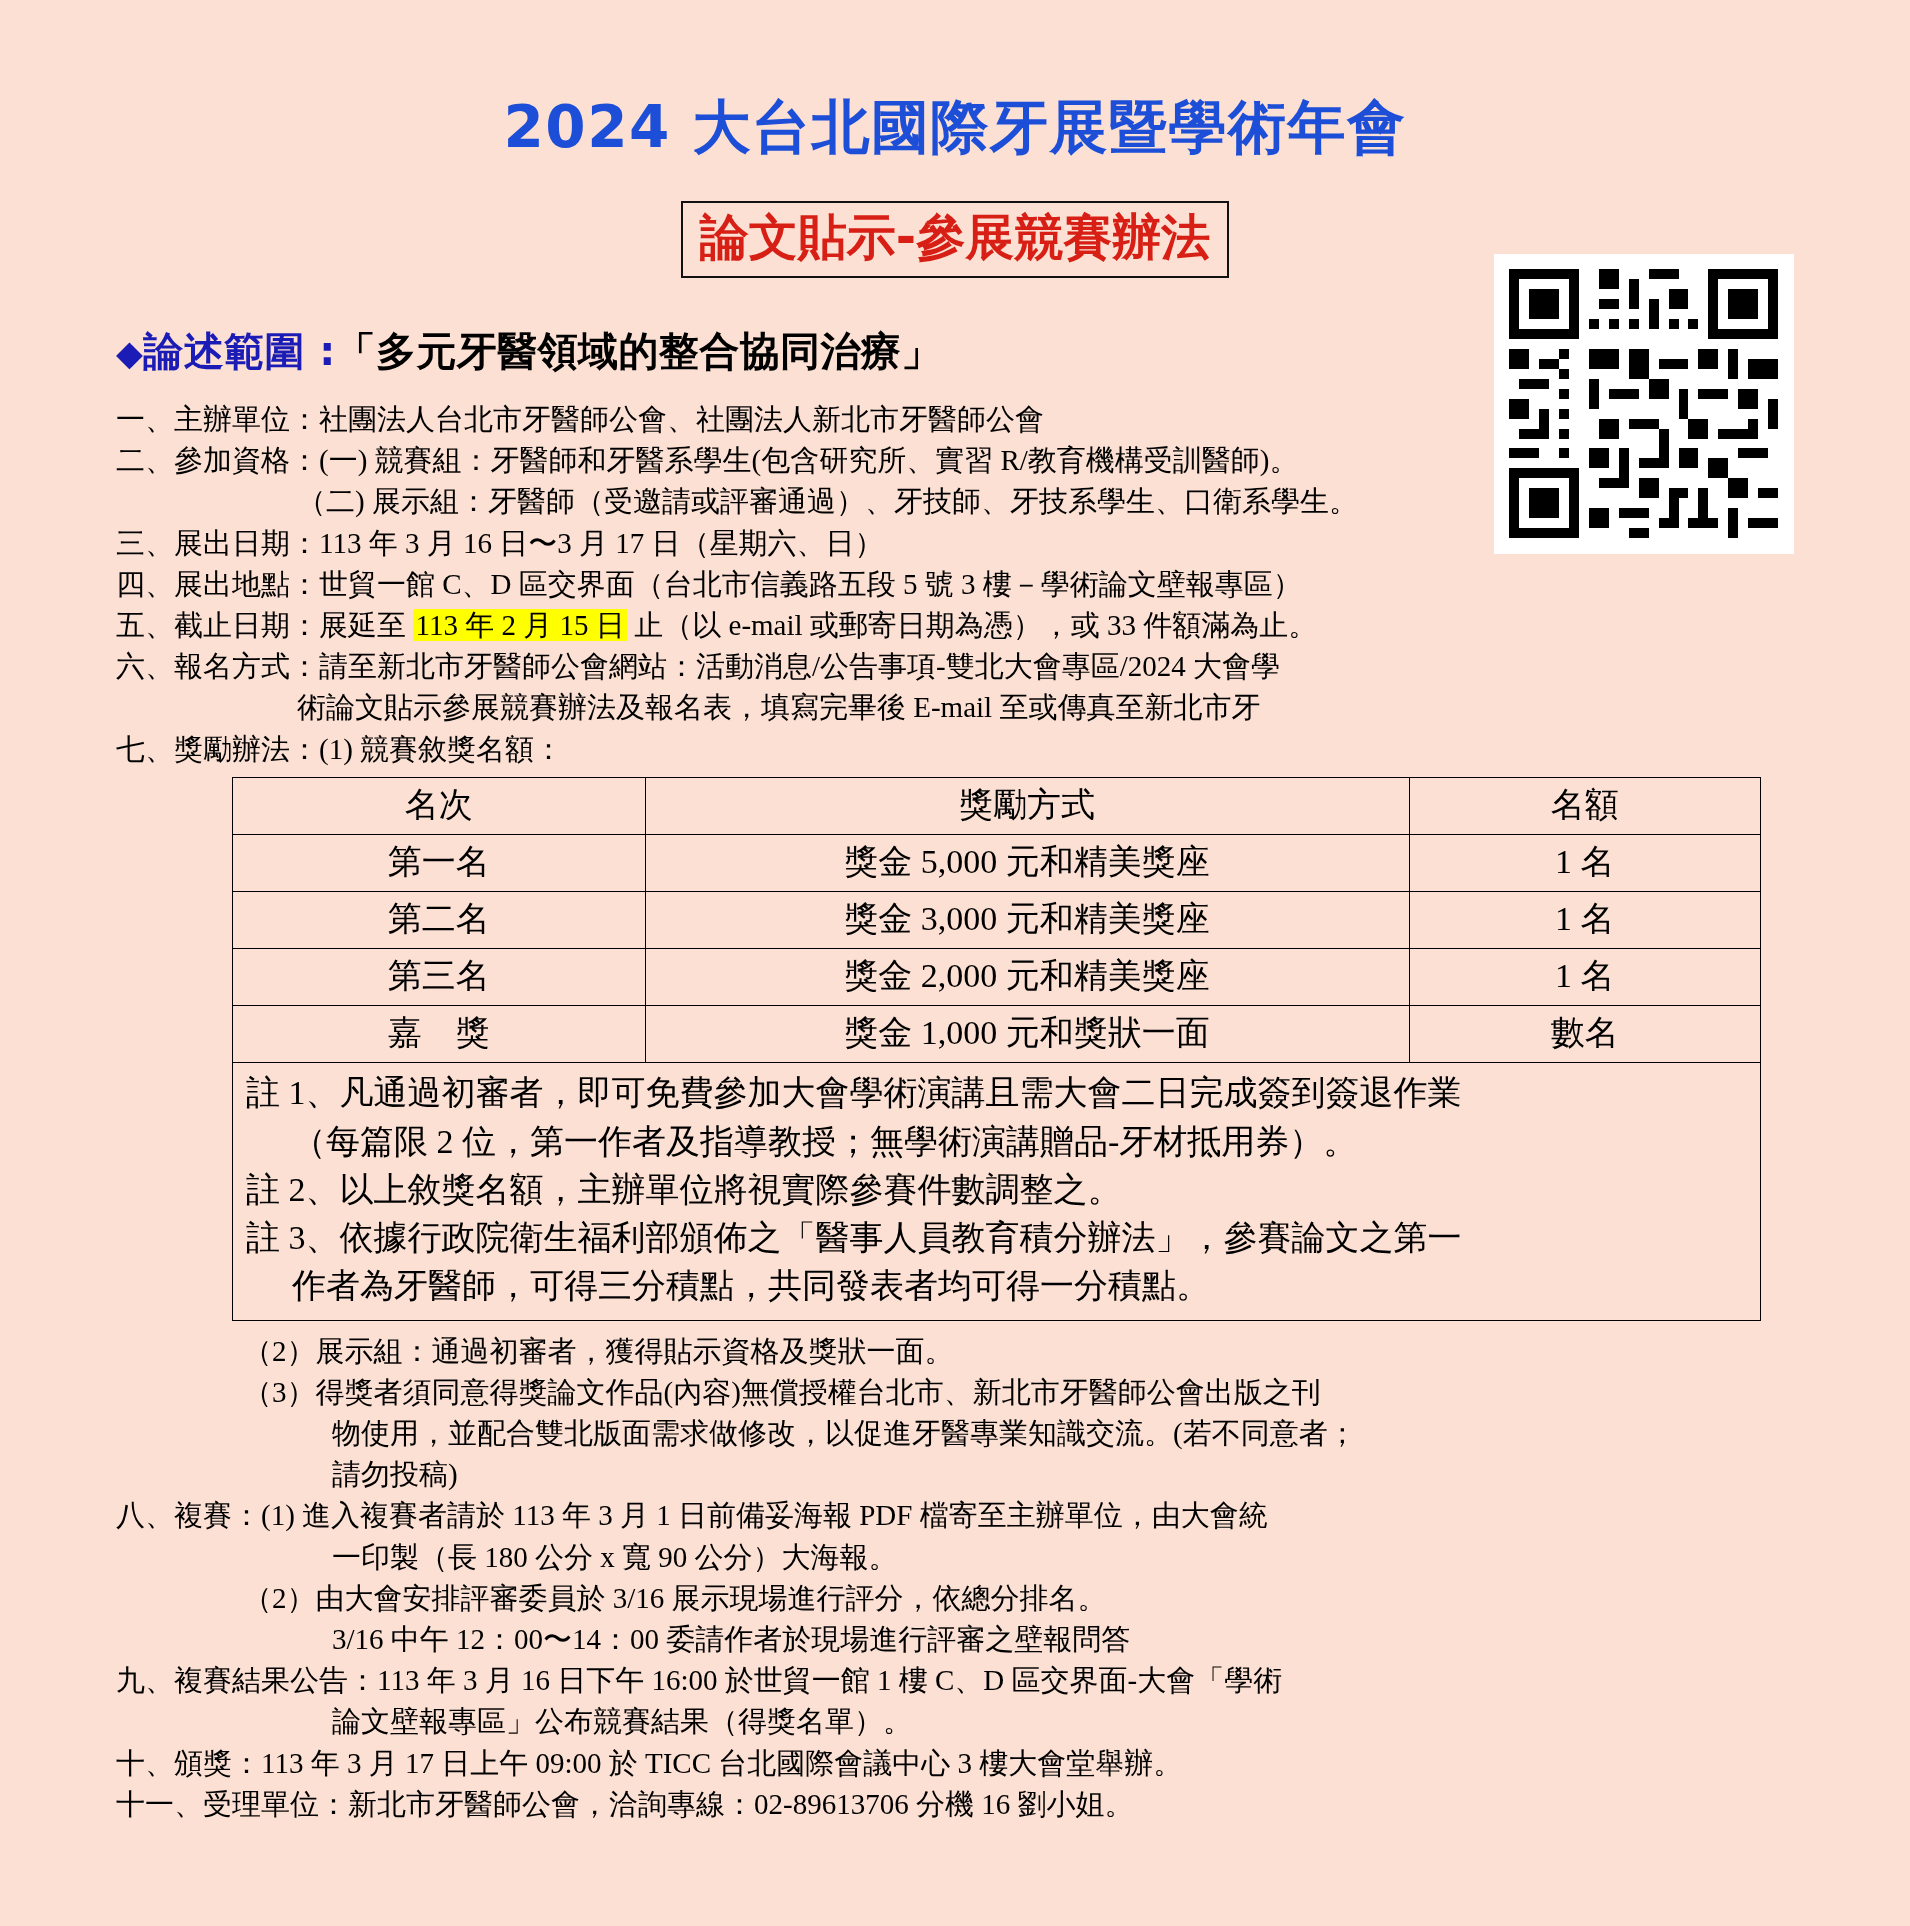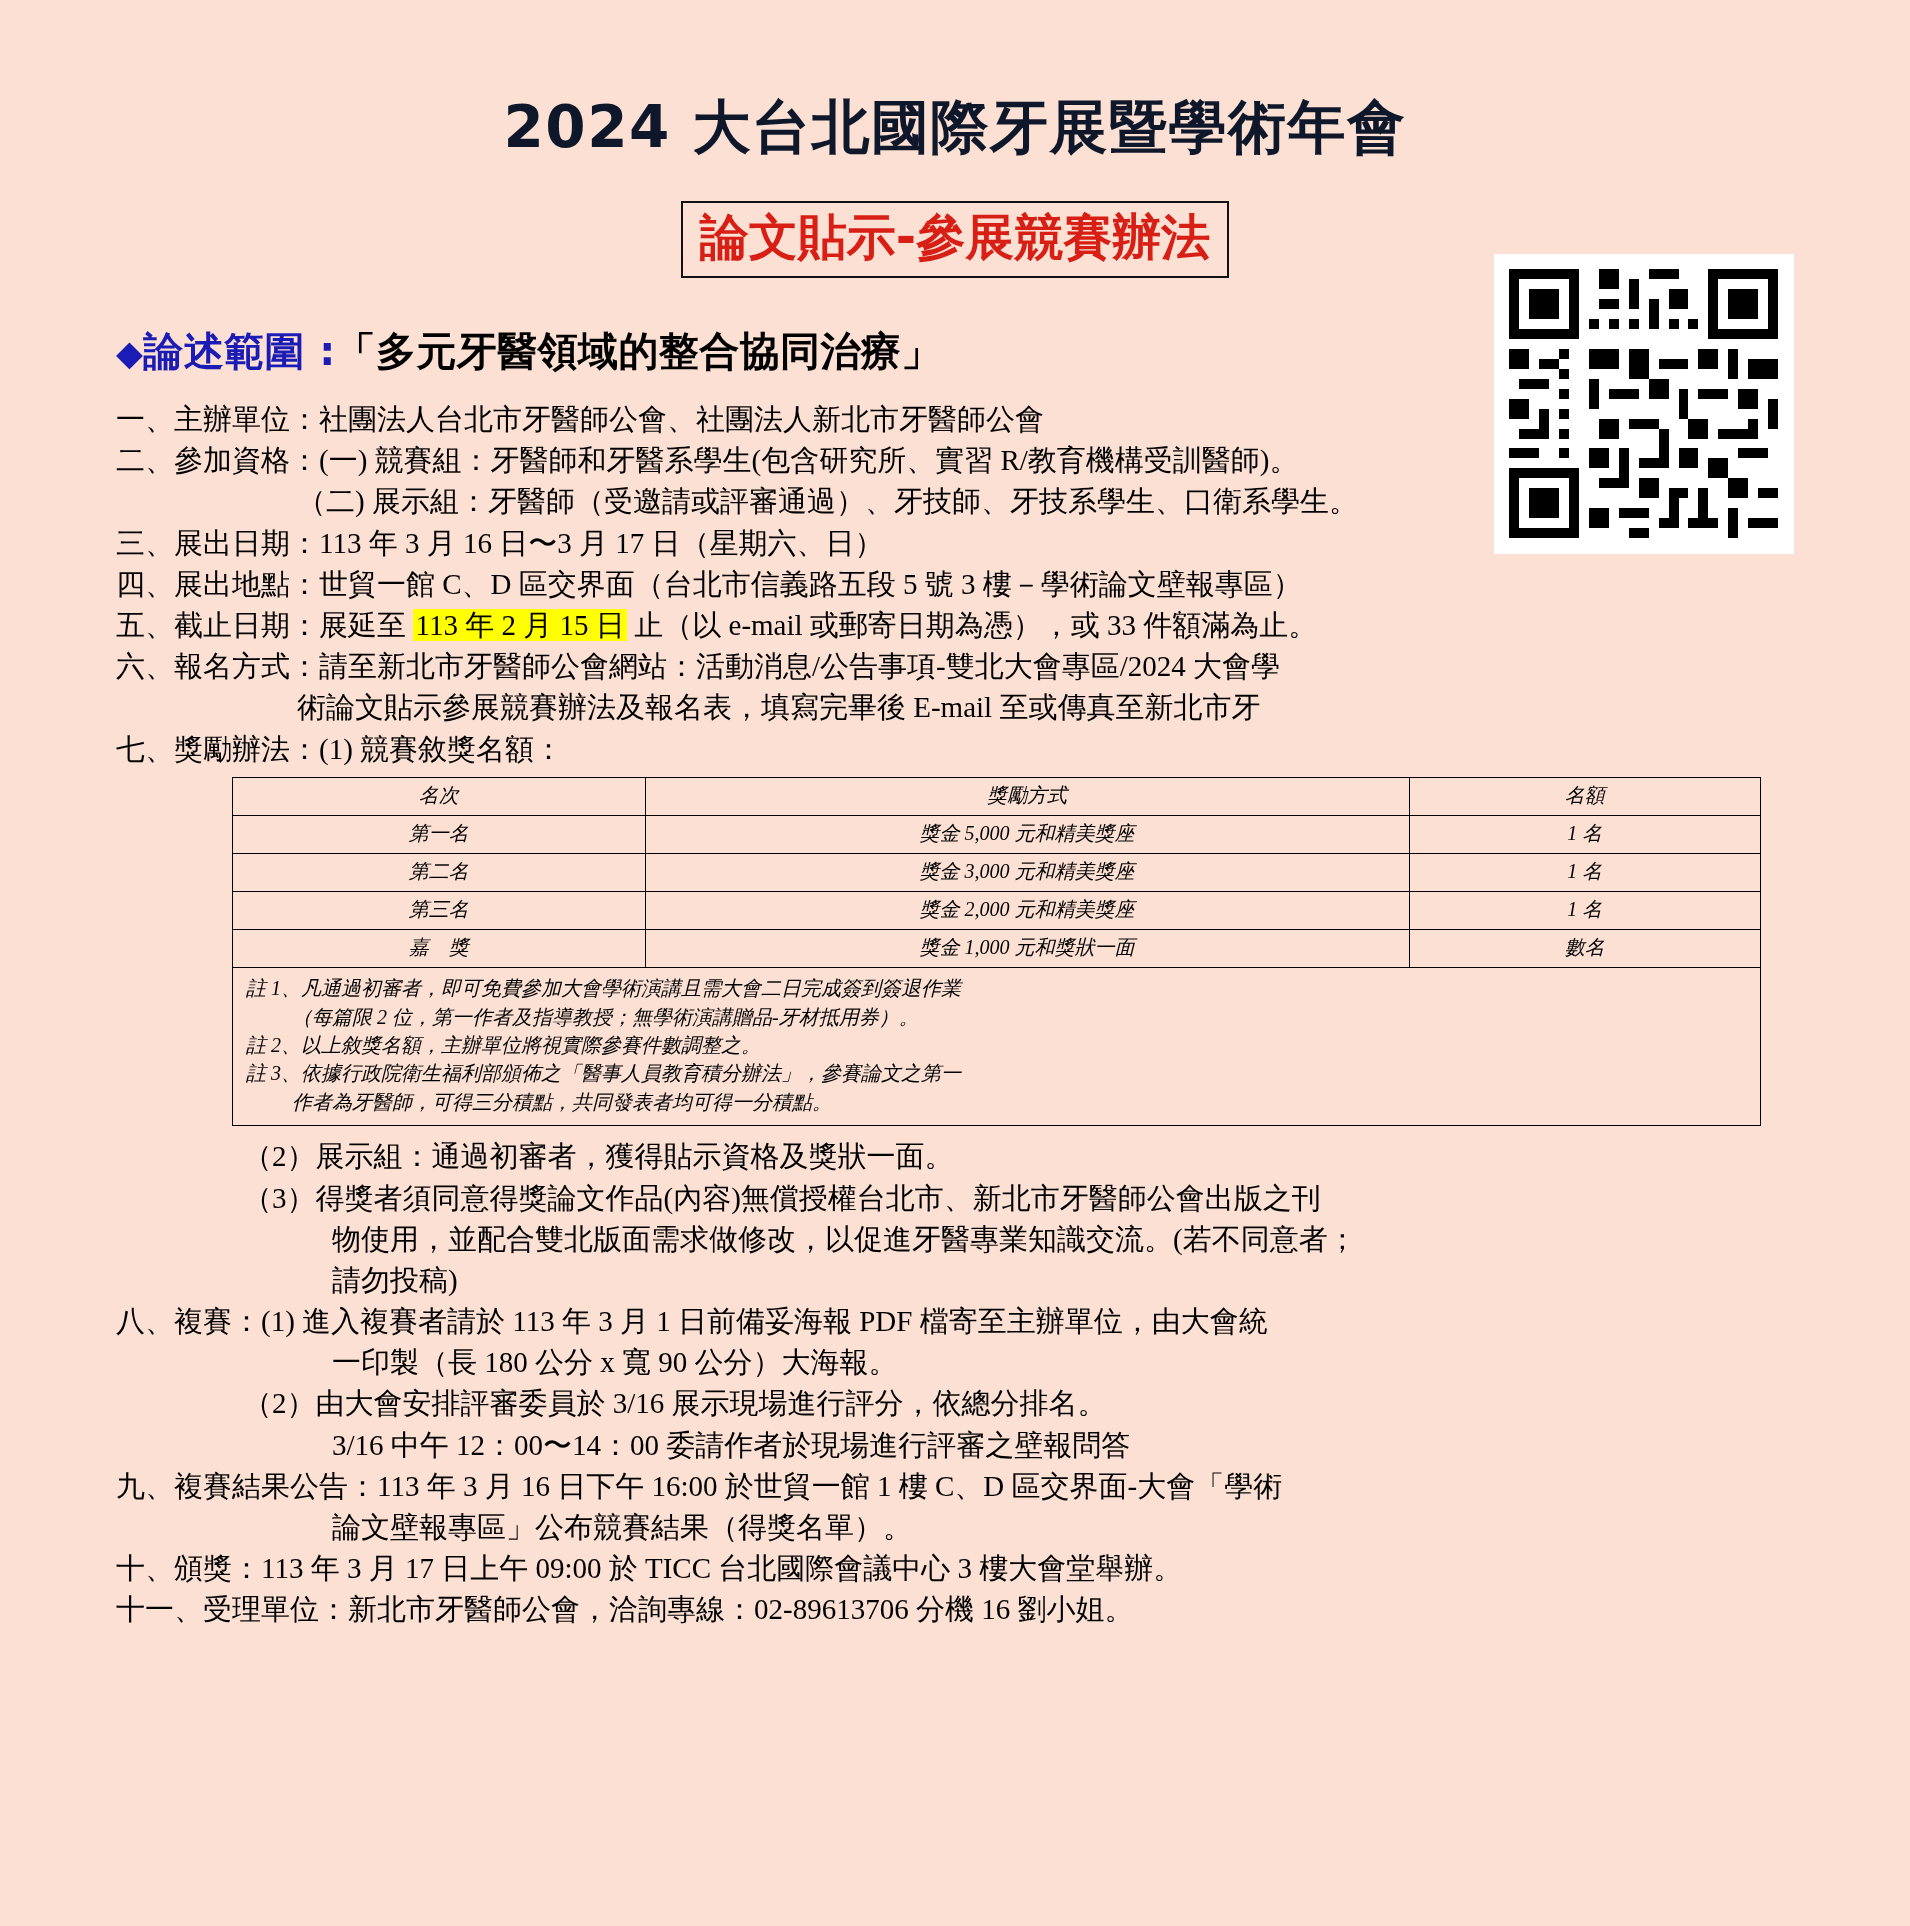--- a/index.html
+++ b/index.html
@@ -18,21 +18,21 @@
     position: relative;
     width: 1910px;
     height: 2703px;
     box-sizing: border-box;
     padding: 0 116px;
   }
 
   
   .main-title {
     text-align: center;
-    color: #0f172a;
+    color: #1d4ed8;
     font-family: "DejaVu Sans", sans-serif;
     font-weight: bold;
     font-size: 58px;
     letter-spacing: 1.5px;
     padding-top: 96px;
     line-height: 1.1;
   }
   .subtitle-wrap {
     display: flex;
     justify-content: center;
@@ -105,22 +105,21 @@
 
   
   .table-wrap {
     margin-top: 7px;
     margin-left: 116px;
     width: 1529px;
   }
   table.awards {
     border-collapse: collapse;
     width: 100%;
-    font-size: 20px;
-    font-style: italic;
+    font-size: 34px;
   }
   table.awards td, table.awards th {
     border: 1.2px solid #000;
     text-align: center;
     padding: 3.9px 0 6.2px 0;
     font-weight: normal;
   }
   table.awards th { font-weight: normal; }
   .col-rank { width: 27%; }
   .col-prize { width: 50%; }

